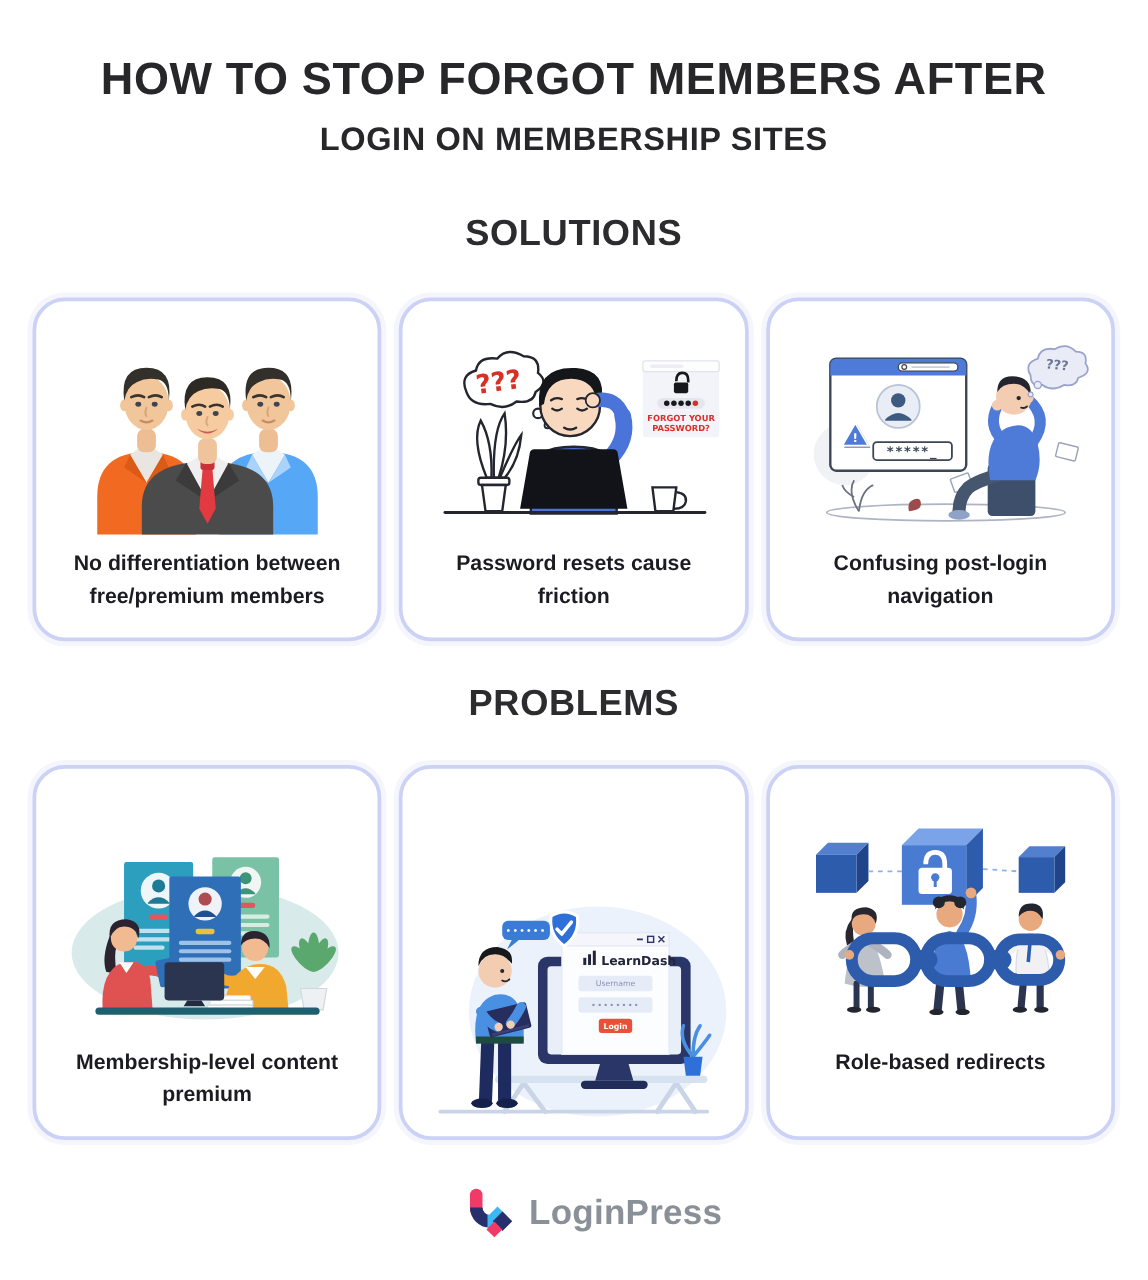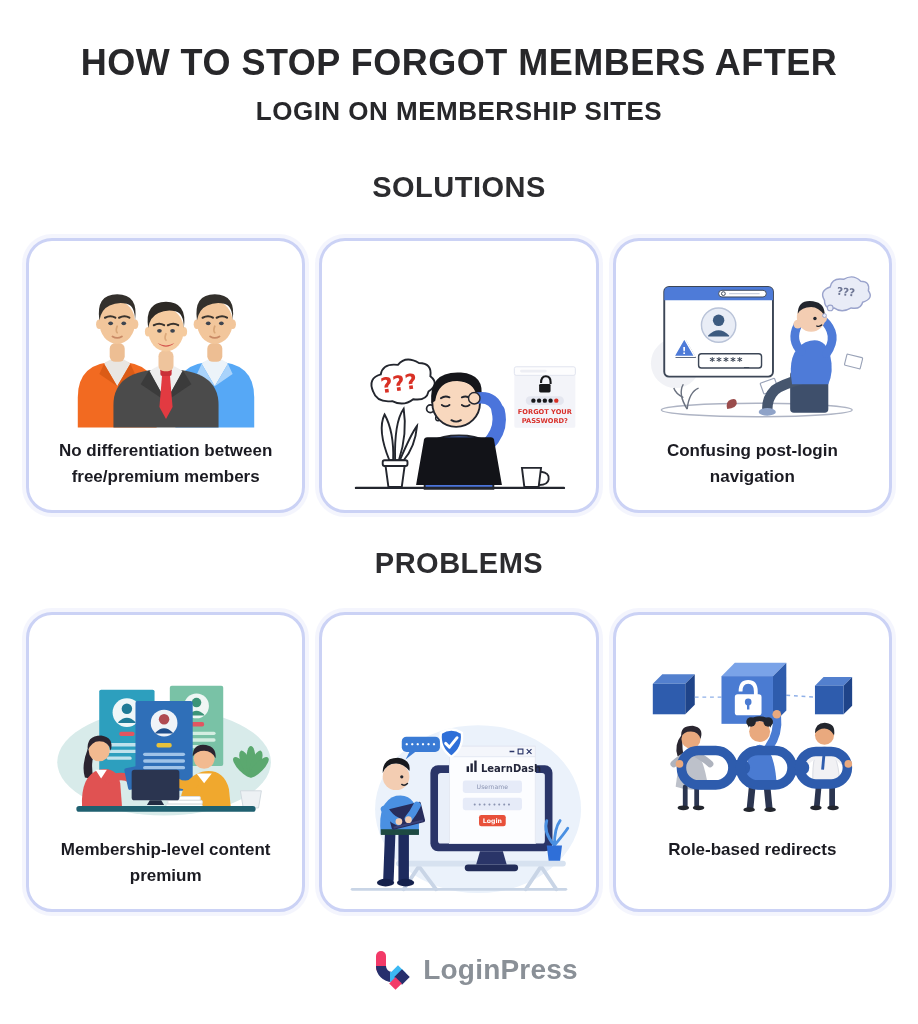--- a/index.html
+++ b/index.html
@@ -166,20 +166,21 @@
             <rect x="50" y="124" width="26" height="6" rx="2" fill="#fff" stroke="#23262E" stroke-width="2"></rect>
             <path d="M53,130 h20 l-3,22 h-14 Z" fill="#fff" stroke="#23262E" stroke-width="2"></path>
           </g>
           <g>
             <path d="M196,132 h20 l-2.5,20 h-15 Z" fill="#fff" stroke="#23262E" stroke-width="2"></path>
             <path d="M216,136 q9,1 8,8 q-1,6 -10,6" fill="none" stroke="#23262E" stroke-width="2"></path>
           </g>
           <line x1="22" y1="153" x2="240" y2="153" stroke="#23262E" stroke-width="2.5" stroke-linecap="round"></line>
         </svg>
       </div>
+      <div class="card-caption">Password resets cause friction</div>
     </div>
 
     <div class="card">
       <div class="card-art">
         <svg width="248" height="168" viewBox="0 0 260 168">
           <circle cx="50" cy="100" r="26" fill="#F1F2F6"></circle>
           <ellipse cx="135" cy="149" rx="100" ry="7" fill="none" stroke="#AEB4C4" stroke-width="1.5"></ellipse>
           <g>
             <rect x="38" y="20" width="114" height="94" rx="5" fill="#fff" stroke="#3C4656" stroke-width="2"></rect>
             <path d="M38,34 v-9 a5,5 0 0 1 5,-5 h104 a5,5 0 0 1 5,5 v9 Z" fill="#4E7BD8"></path>

